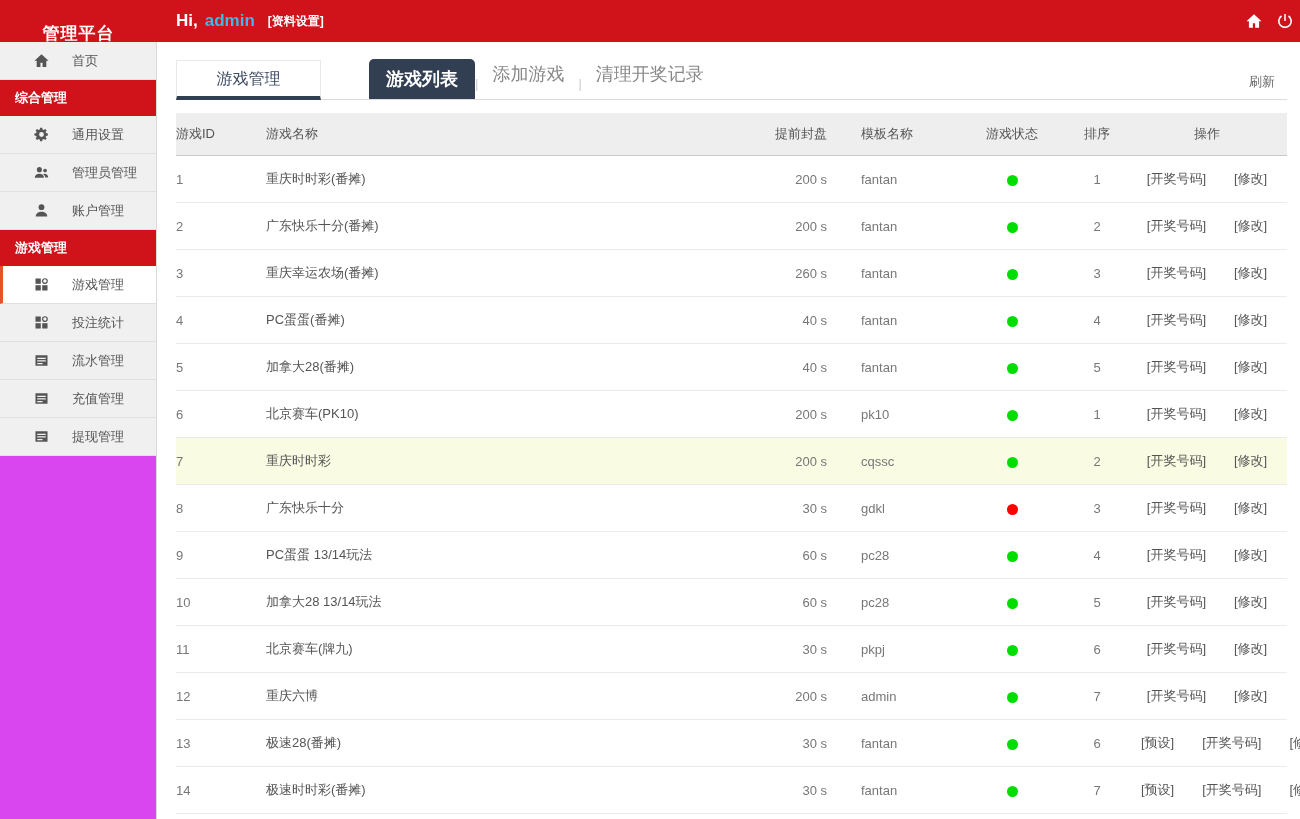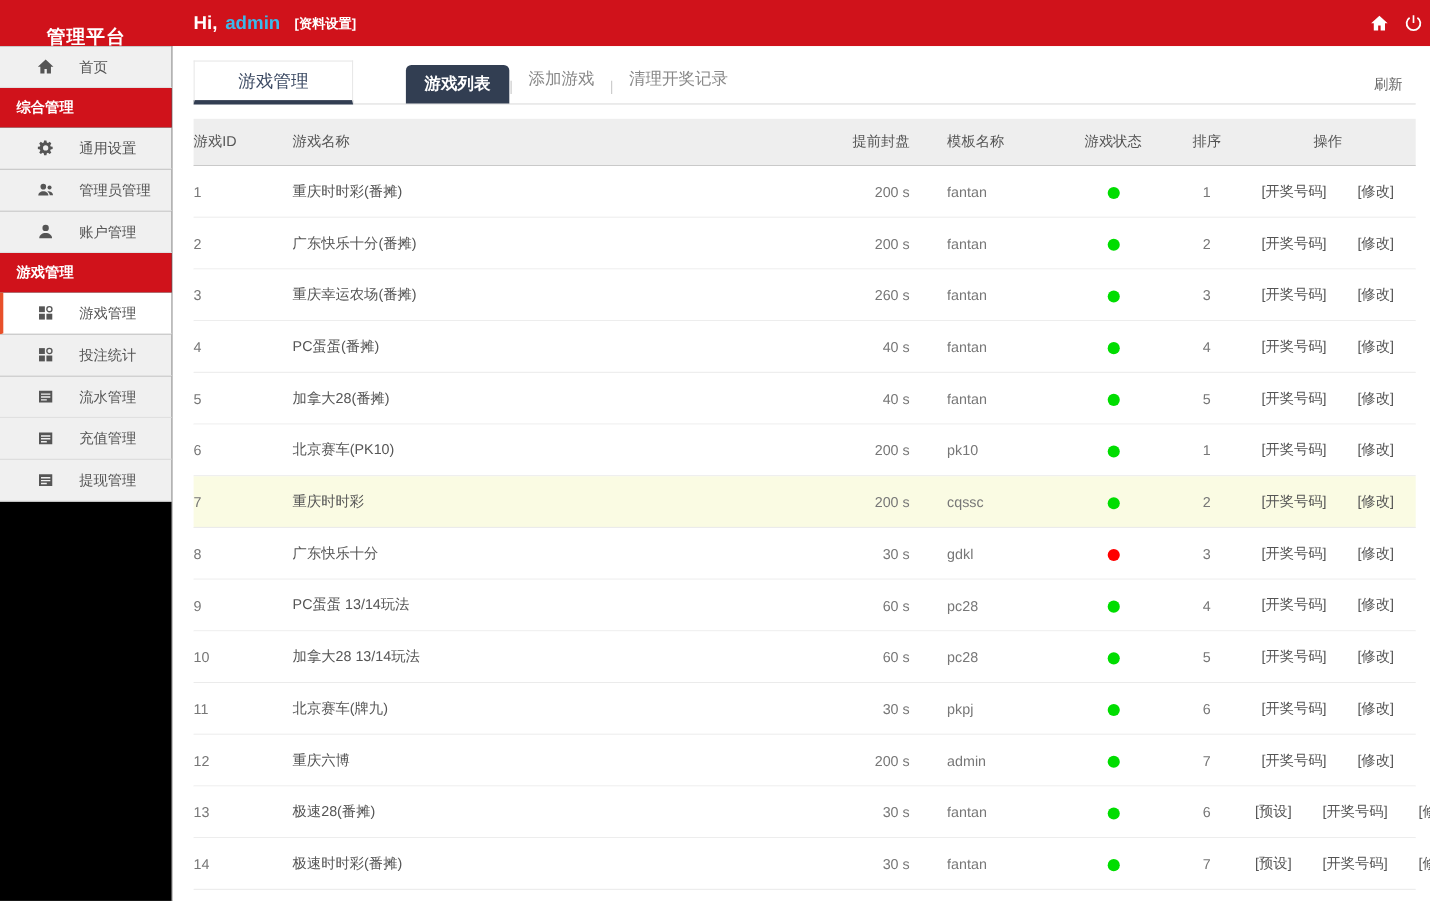--- a/index.html
+++ b/index.html
@@ -12,39 +12,39 @@
   .greeting { margin-left: 19px; display: flex; align-items: center; gap: 7px; text-align: right; }
   .greeting .hi { font-size: 17px; font-weight: bold; }
   .greeting .username { font-size: 17px; font-weight: bold; color: var(--user); }
   .greeting .profile { font-size: 12px; font-weight: bold; color: #fff; margin-left: 6px; cursor: pointer; text-decoration: none; }
   .header-actions { margin-left: auto; display: flex; align-items: center; gap: 13px; padding-right: 6px; }
   .hicon { width: 18px; height: 18px; color: #fff; cursor: pointer; display: inline-flex; }
   .hicon svg { width: 100%; height: 100%; }
 
   
   .page-body { display: flex; height: 777px; }
-  .sidebar { width: 157px; background: #000000; border-right: 1px solid #d9d9d9; flex-shrink: 0; }
+  .sidebar { width: 157px; background: #d946ef; border-right: 1px solid #d9d9d9; flex-shrink: 0; }
   .main { flex: 1; background: #fff; padding: 0 13px 0 19px; }
 
   
   .side-item { height: 38px; display: flex; align-items: center; padding-left: 33px;
     border-bottom: 1px solid #e0e0e0; cursor: pointer; color: #555; font-size: 13px; background: #f0f0f0; }
   .side-item .side-icon { width: 17px; height: 17px; display: inline-flex; color: #555; flex-shrink: 0; }
   .side-item .side-icon svg { width: 100%; height: 100%; }
   .side-item .side-label { margin-left: 22px; white-space: nowrap; }
   .side-item.active { background: #fff; border-left: 3px solid var(--active-border); padding-left: 30px; }
   .side-section { height: 36px; background: var(--brand); color: #fff; font-size: 13px; font-weight: bold;
     display: flex; align-items: center; padding-left: 15px; }
 
   
   .tabbar { margin-top: 13px; display: flex; align-items: flex-end; border-bottom: 1px solid #dcdcdc; }
   .page-tab { font-size: 16px; color: #3c4a63; background: #fff; border: 1px solid #e8e8e8; border-bottom: 4px solid var(--navy);
     padding: 8px 0 6px; width: 145px; text-align: center; margin-bottom: -1px; cursor: pointer; }
   .tabs { display: flex; align-items: flex-end; margin-left: 48px; }
-  .tab { font-size: 15px; color: #888; padding: 7px 14px; cursor: pointer; text-decoration: none; margin-bottom: 6px; }
+  .tab { font-size: 18px; color: #888; padding: 7px 14px; cursor: pointer; text-decoration: none; margin-bottom: 6px; }
   .tab-active { background: var(--navy); color: #fff; font-weight: bold; border-radius: 5px 5px 0 0; padding: 8px 17px; margin-bottom: 0; }
   .tab-sep { color: #ccc; margin-bottom: 8px; font-size: 13px; }
   .refresh { margin-left: auto; margin-bottom: 8px; margin-right: 12px; font-size: 13px; color: #666; cursor: pointer; text-decoration: none; }
 
   
   .table { margin-top: 13px; }
   .thead, .tr { display: grid; grid-template-columns: 80px 1fr 90px 130px 110px 60px 160px; align-items: center; }
   .thead { background: #eee; height: 43px; border-bottom: 1px solid #c9c9c9; color: #555; font-size: 13px; }
   .tr { height: 47px; border-bottom: 1px solid #ebebeb; background: #fff; font-size: 13px; color: #777; }
   .tr.hl { background: var(--hl); }

